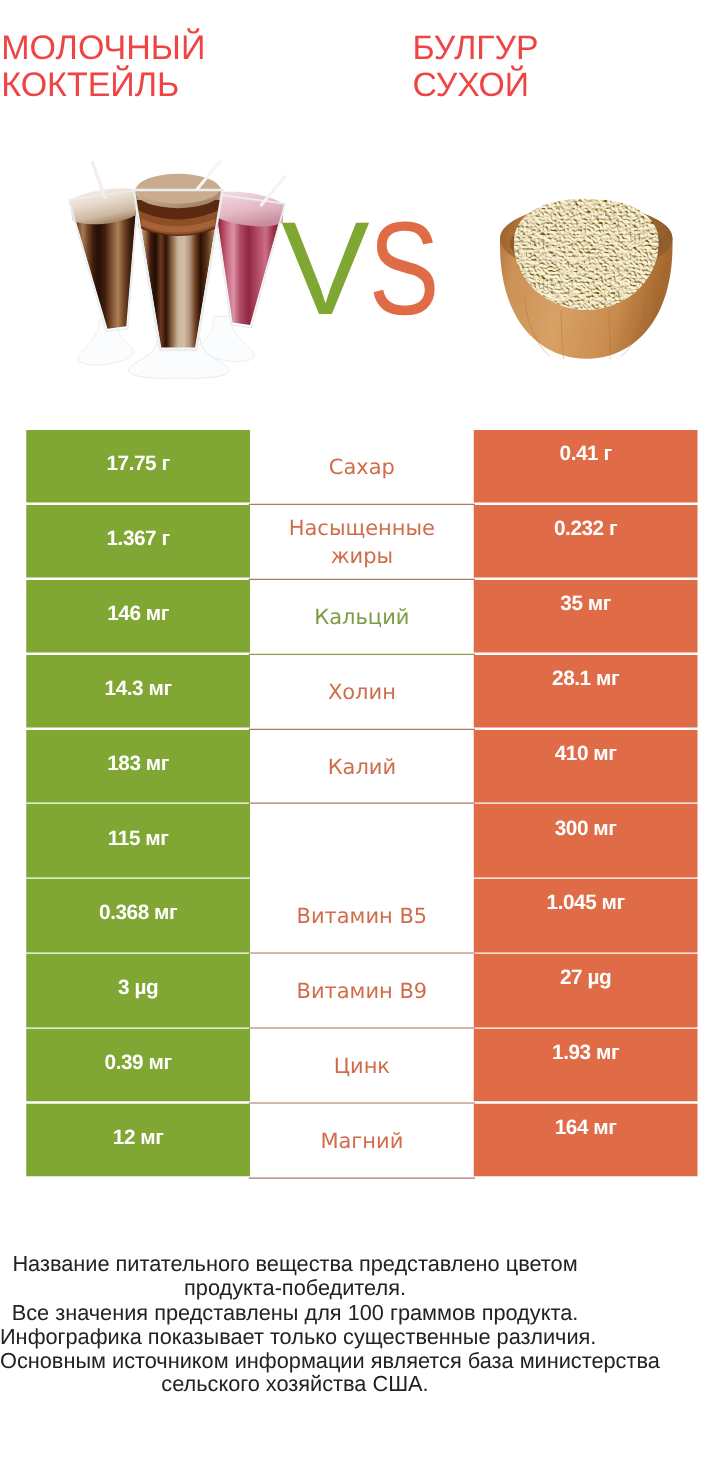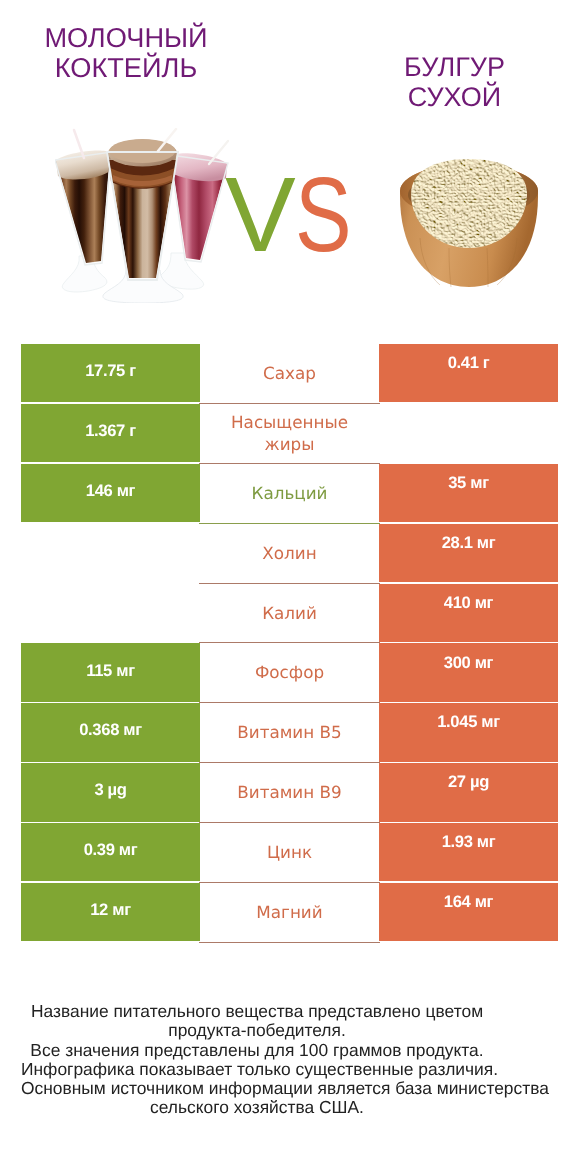--- a/index.html
+++ b/index.html
@@ -1,22 +1,22 @@
 <!DOCTYPE html>
 <html><head>
 <meta charset="utf-8">
 <style>
   html,body{margin:0;padding:0;background:#fff;}
   body{width:580px;height:1174px;font-family:"Liberation Sans",sans-serif;overflow:hidden;-webkit-font-smoothing:antialiased;text-rendering:geometricPrecision;}
   .page{position:relative;width:580px;height:1174px;background:#fff;transform:translateZ(0);}
 
   .titles{position:absolute;left:0;top:0;width:580px;}
-  .title{position:absolute;top:23px;transform:translateZ(0);text-align:center;font-size:27.5px;font-weight:400;line-height:30px;color:#701a75;white-space:pre-line;}
+  .title{position:absolute;top:23px;transform:translateZ(0);font-size:27.5px;font-weight:400;line-height:30px;color:#ef4444;white-space:pre-line;}
   .title.l{left:1px;width:250px;font-size:27.2px;}
-  .title.r{left:330px;width:249px;font-size:27px;margin-top:29px;}
+  .title.r{left:330px;width:249px;font-size:27px;}
 
   .hero{position:absolute;left:0;top:0;width:520px;height:330px;}
   .shakes{position:absolute;left:55px;top:128px;width:175px;height:175px;}
   .svgshake{display:block;width:175px;height:175px;}
   .bowl{position:absolute;left:396px;top:146px;width:146px;height:142px;}
   .svgbowl{display:block;width:146px;height:142px;}
   .vs{position:absolute;left:225px;top:175px;transform:translateZ(0);font-size:106px;line-height:80px;font-weight:400;letter-spacing:-1px;}
   .vs span{display:inline-block;}
   .vs .v{color:#80a633;}
   .vs .s{color:#e06c47;transform:scaleX(0.80);transform-origin:left center;margin-left:0px;}
@@ -26,21 +26,21 @@
   .cell{position:absolute;top:0;box-sizing:border-box;display:flex;align-items:center;justify-content:center;font-weight:700;}
   .c-left{left:0;width:179px;height:58.3px;color:#fff;font-size:16.6px;letter-spacing:-0.35px;padding-bottom:4px;z-index:2;}
   .c-mid{left:178px;width:181px;height:59.9px;background:#fff;border:0;border-bottom:1px solid #ac7a68;margin-top:0;font-family:"DejaVu Sans",sans-serif;font-weight:400;font-size:16.8px;padding-bottom:1px;}
   .c-right{left:358px;width:179px;height:58.3px;color:#fff;font-size:16.6px;letter-spacing:-0.35px;padding-bottom:20px;z-index:2;}
   .g{background:#80a633;}
   .o{background:#e06c47;}
   .mid-green{border-color:#8a9e4c;color:#7e9b41;}
   .mid-orange{border-color:#ac7a68;color:#d06c4a;}
   .cell span{display:block;text-align:center;line-height:22px;max-width:140px;}
 
-  .footer{position:absolute;left:0;top:1002px;transform:translateZ(0);width:472px;text-align:center;font-size:17.4px;line-height:19.3px;color:#222;padding-left:21px;}
+  .footer{position:absolute;left:0;top:1002px;transform:translateZ(0);width:472px;text-align:center;font-size:17.4px;line-height:19.3px;color:#222;}
   .footer div{white-space:nowrap;}
 </style>
 </head>
 <body>
 
 <div class="page">
 
   <div class="titles">
     <div class="title l">МОЛОЧНЫЙ
 КОКТЕЙЛЬ</div>
@@ -214,54 +214,60 @@
           <span>0.41 г</span>
         </div>
       </div>
       <div class="row">
         <div class="cell c-left g">
           <span>1.367 г</span>
         </div>
         <div class="cell c-mid mid-orange">
           <span>Насыщенные жиры</span>
         </div>
+        <div class="cell c-right o">
+          <span>0.232 г</span>
+        </div>
       </div>
       <div class="row">
         <div class="cell c-left g">
           <span>146 мг</span>
         </div>
         <div class="cell c-mid mid-green">
           <span>Кальций</span>
         </div>
         <div class="cell c-right o">
           <span>35 мг</span>
         </div>
       </div>
       <div class="row">
+        <div class="cell c-left g">
+          <span>14.3 мг</span>
+        </div>
         <div class="cell c-mid mid-orange">
           <span>Холин</span>
         </div>
         <div class="cell c-right o">
           <span>28.1 мг</span>
         </div>
       </div>
       <div class="row">
+        <div class="cell c-left g">
+          <span>183 мг</span>
+        </div>
         <div class="cell c-mid mid-orange">
           <span>Калий</span>
         </div>
         <div class="cell c-right o">
           <span>410 мг</span>
         </div>
       </div>
       <div class="row">
         <div class="cell c-left g">
           <span>115 мг</span>
-        </div>
-        <div class="cell c-mid mid-orange">
-          <span>Фосфор</span>
         </div>
         <div class="cell c-right o">
           <span>300 мг</span>
         </div>
       </div>
       <div class="row">
         <div class="cell c-left g">
           <span>0.368 мг</span>
         </div>
         <div class="cell c-mid mid-orange">

